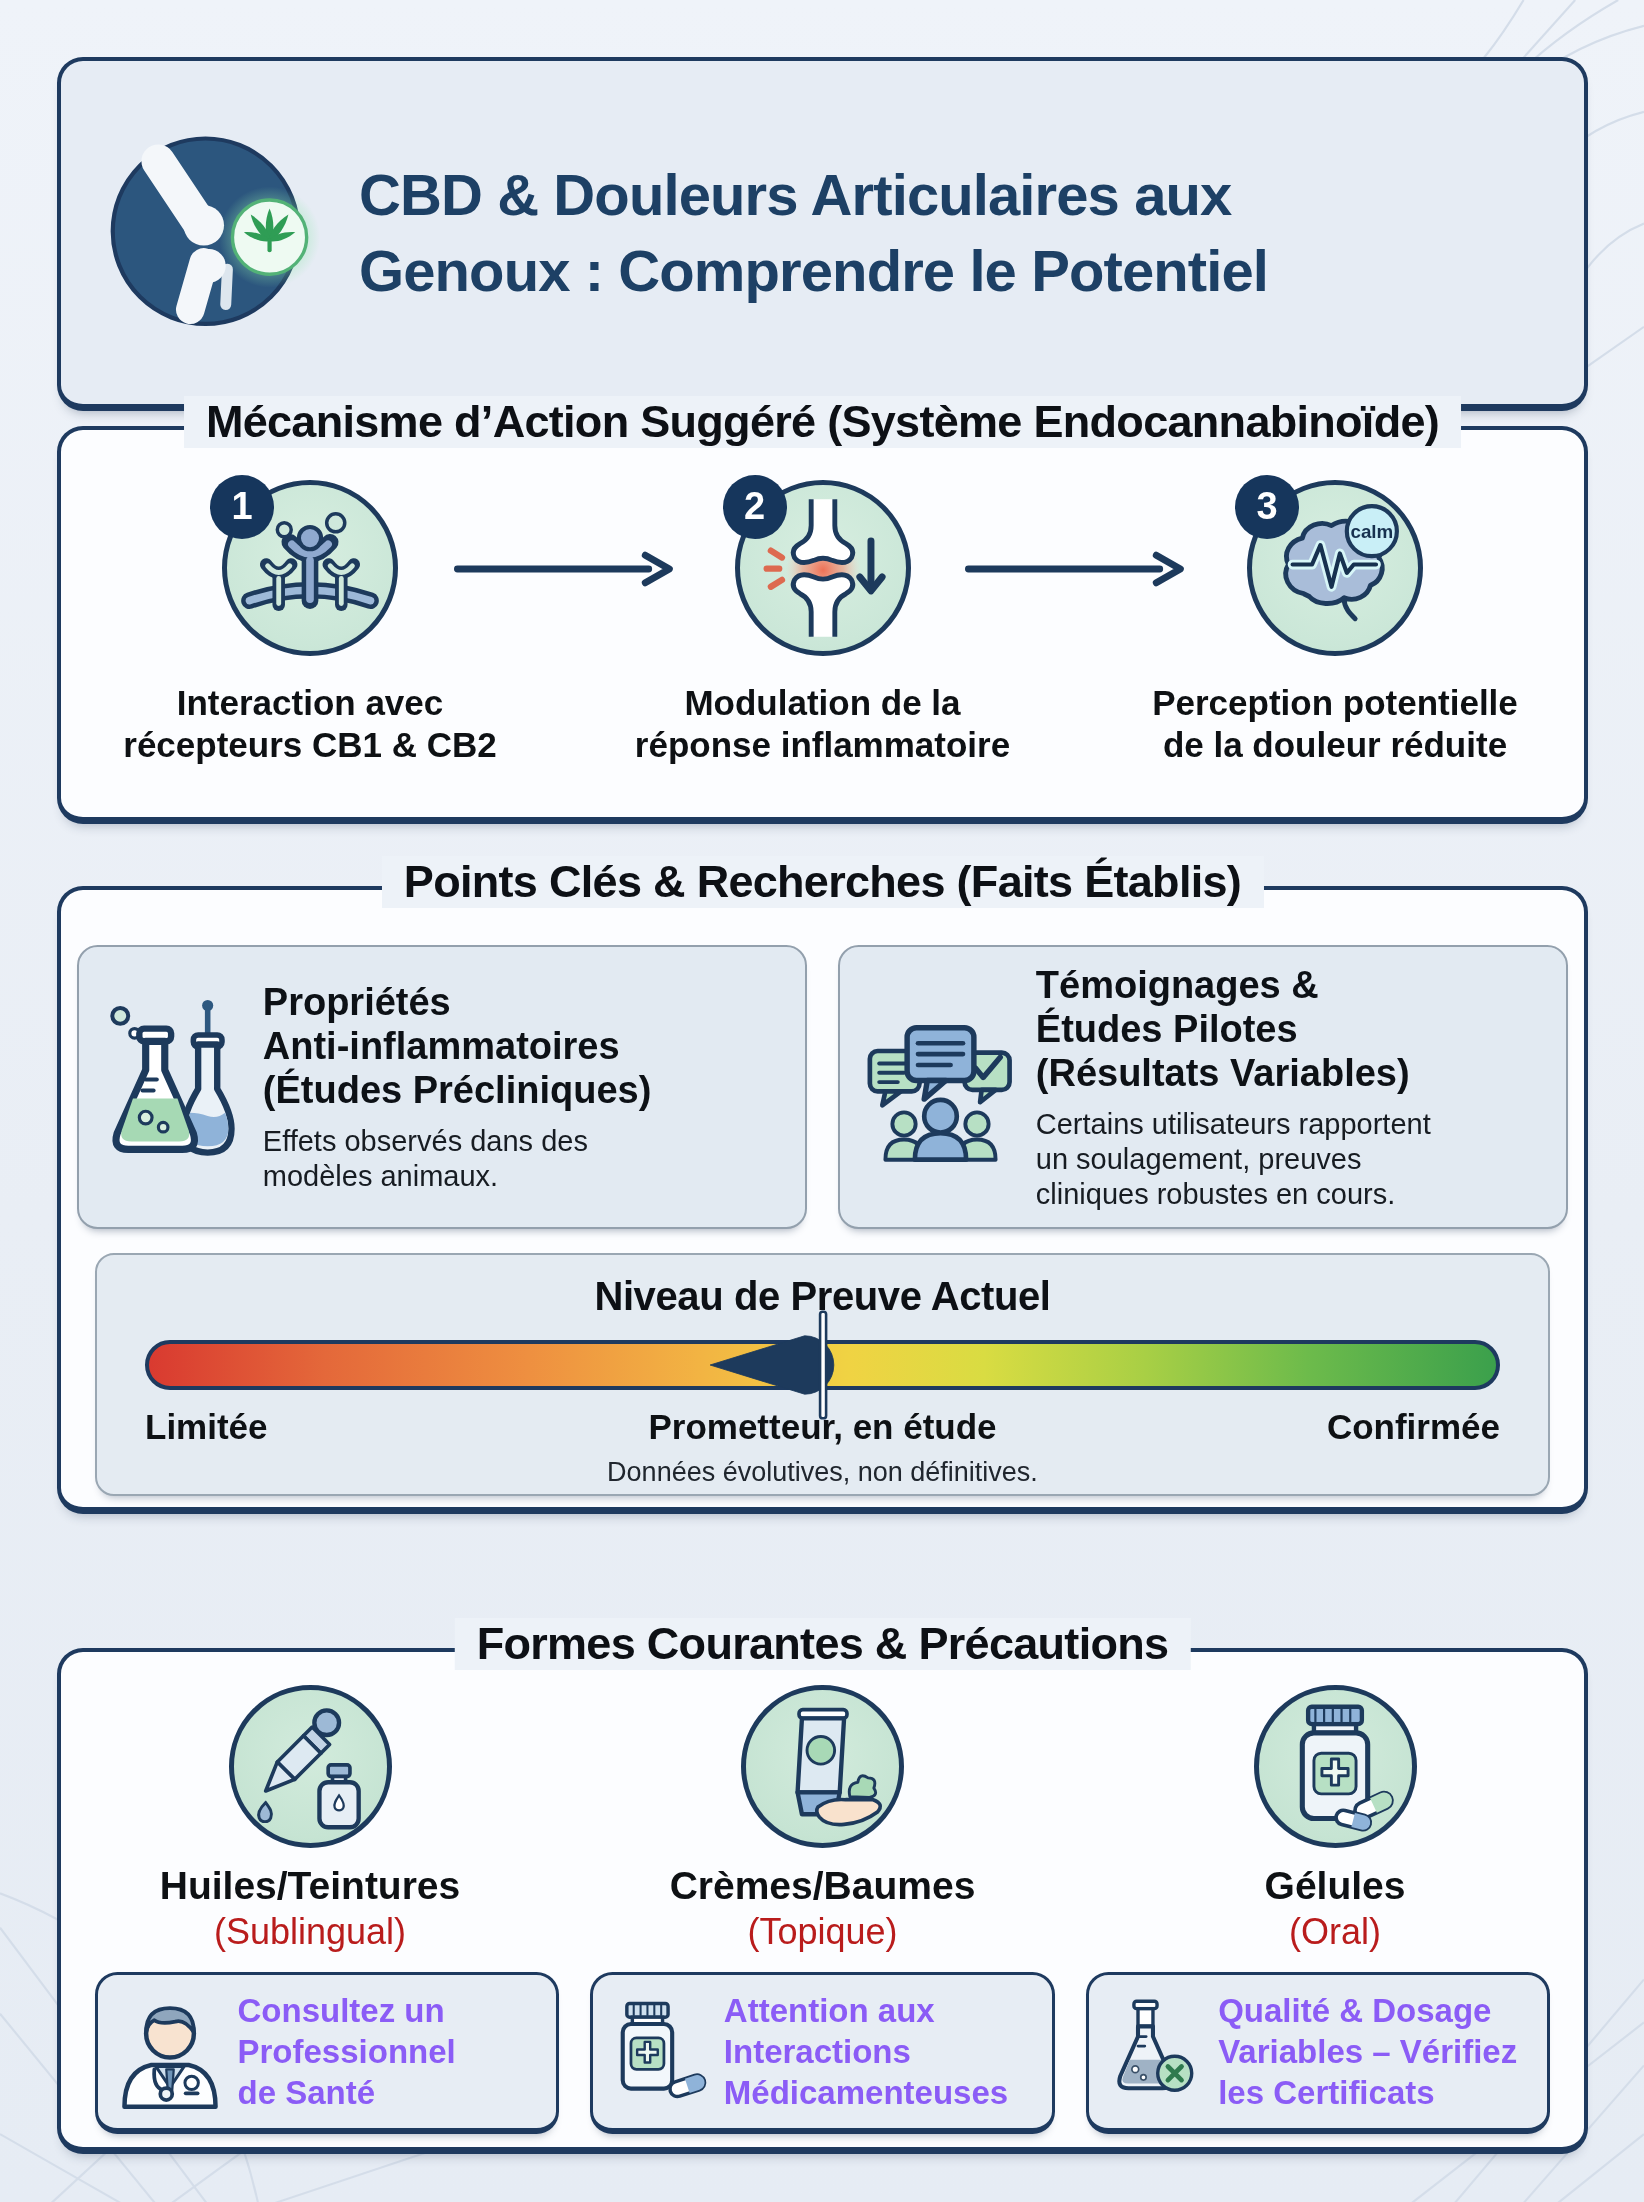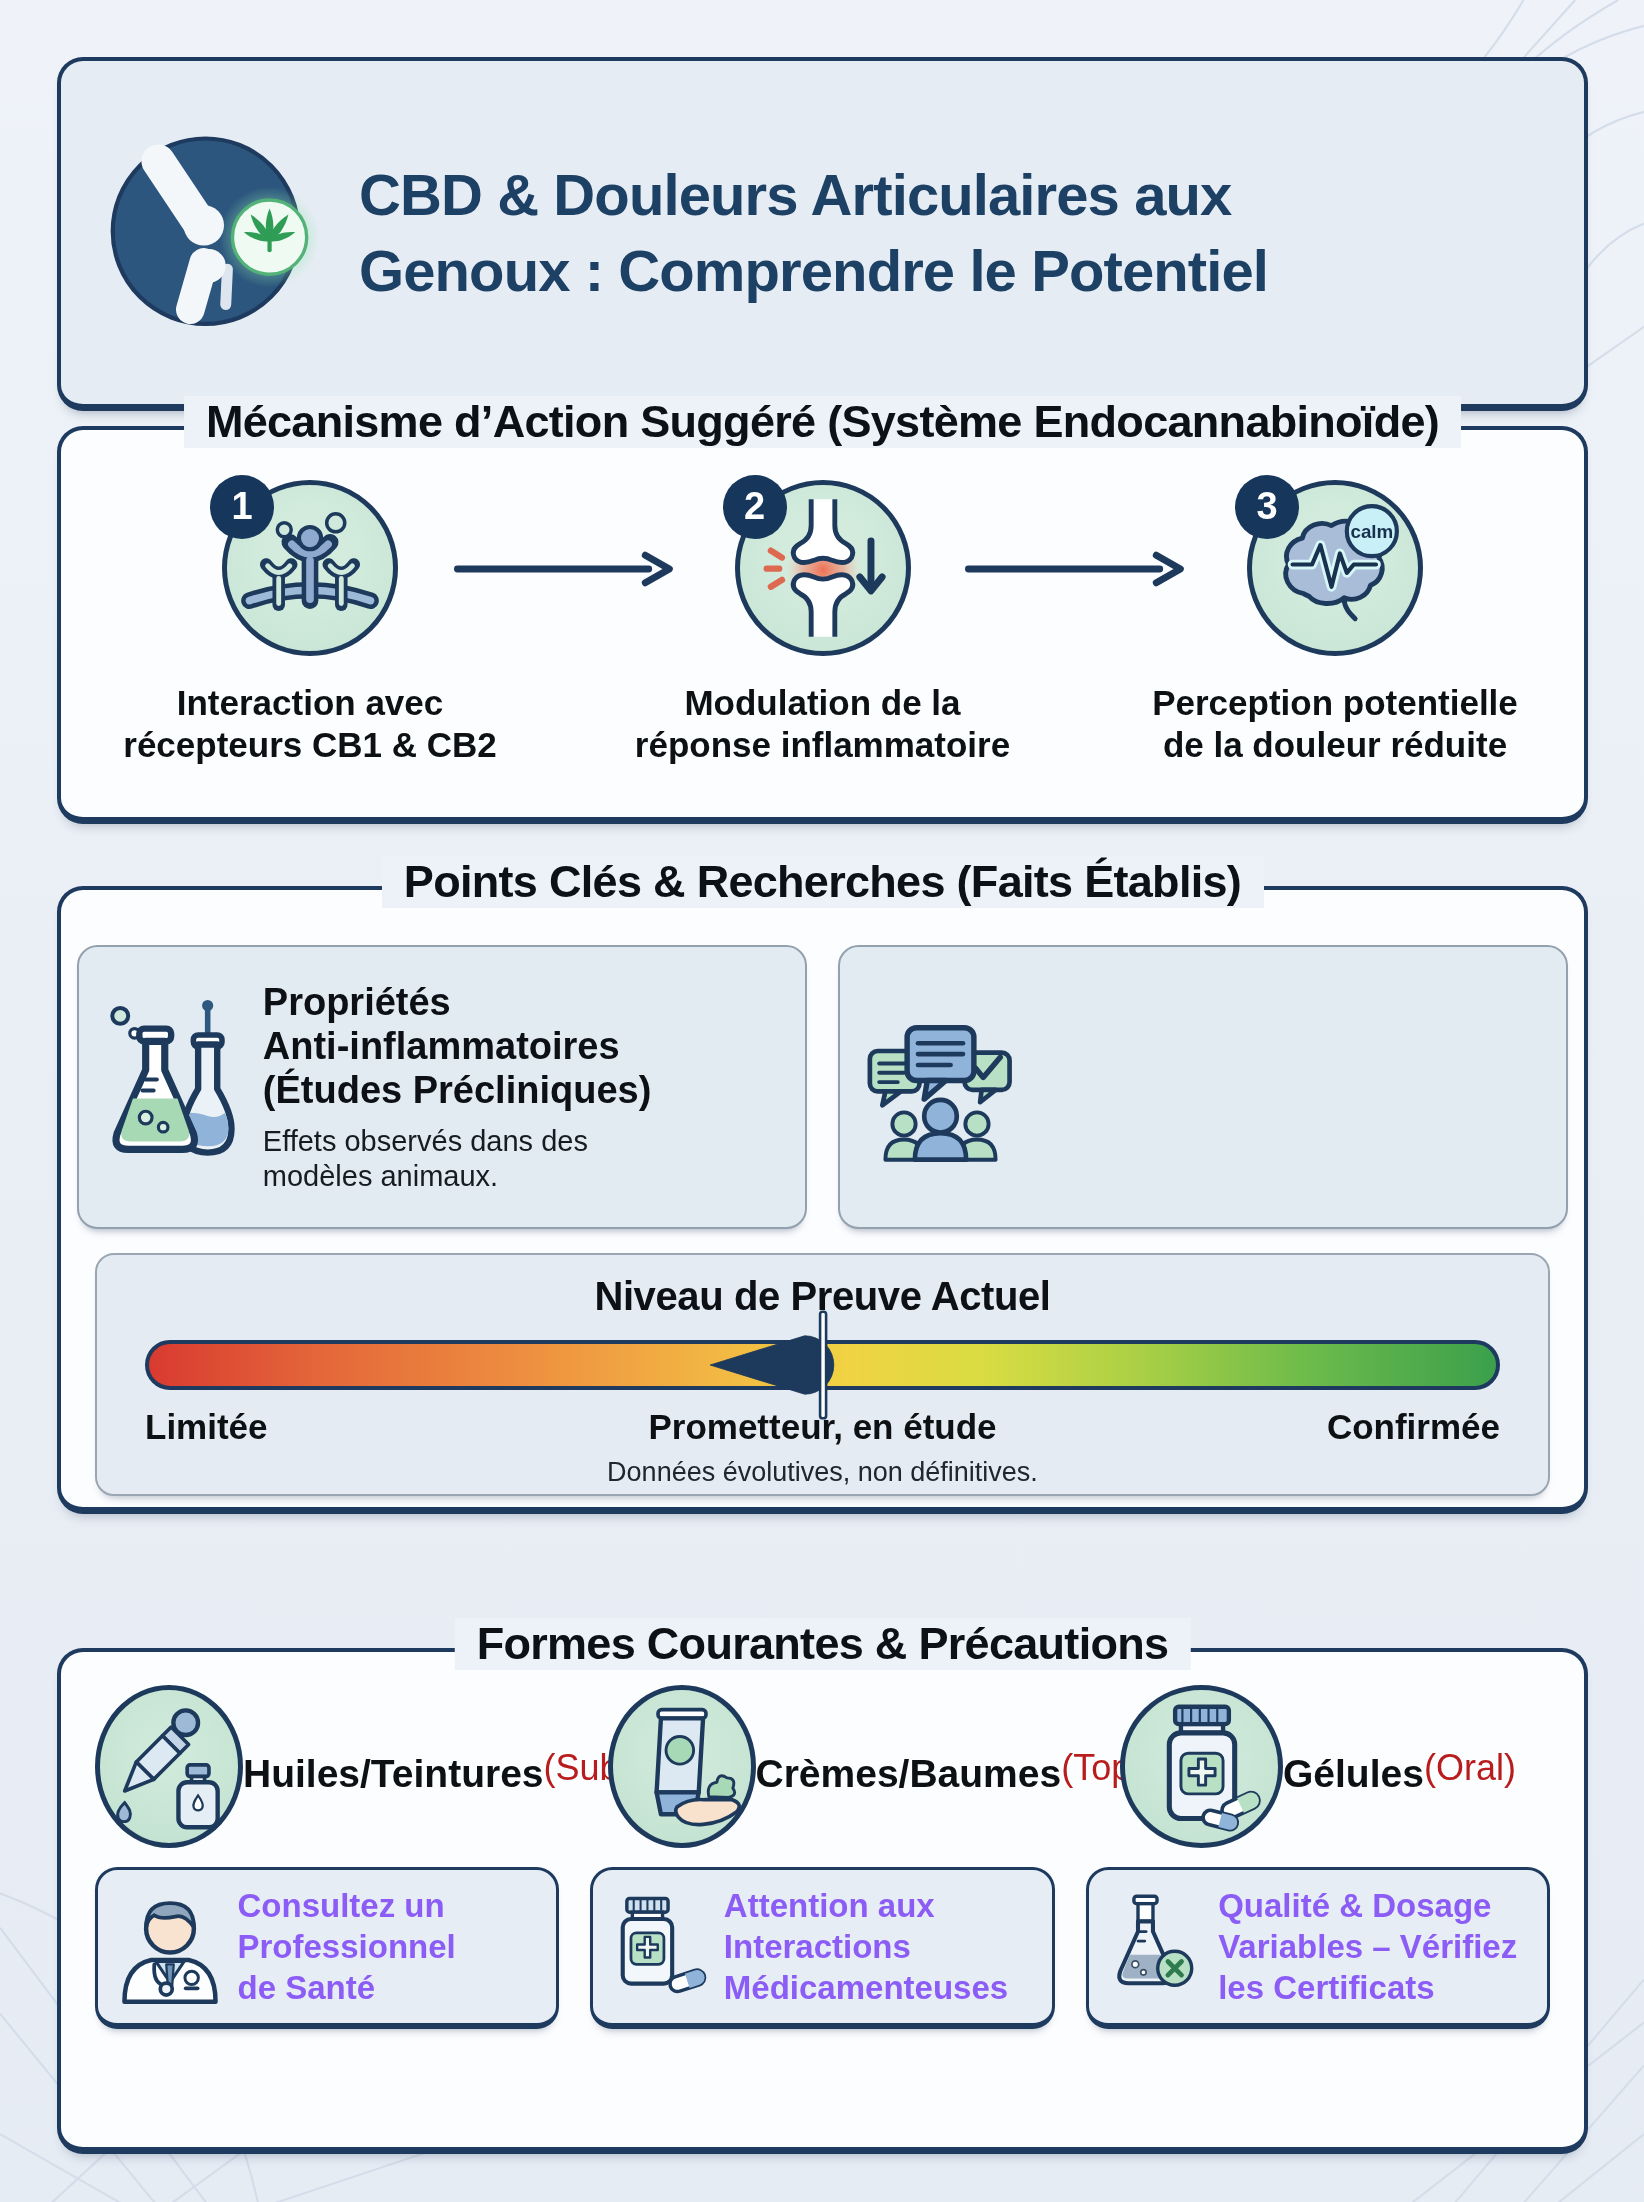--- a/index.html
+++ b/index.html
@@ -80,21 +80,21 @@
     background:linear-gradient(90deg,#d93a30 0%, #e4683a 13%, #ee8f40 28%, #f2b443 41%,
                #f0d343 52%, #d9dc42 62%, #a8cf45 74%, #6dbb4b 86%, #3ba04c 100%);
   }
   .meter-marker { position:absolute; top:50%; left:50%; width:146px; height:110px; transform:translate(-82%,-50%); }
   .meter-labels { display:flex; margin:17px 48px 0; font-size:35px; font-weight:700; color:#0e1114; }
   .meter-labels .l { flex:1; text-align:left; } .meter-labels .c { flex:2; text-align:center; } .meter-labels .r { flex:1; text-align:right; }
   .meter-note { margin-top:10.3px; font-size:27px; color:#20262e; }
 
   
   .forms-row { display:flex; justify-content:space-between; padding:33px 34px 0; }
-  .form-col { width:430px; display:flex; align-items:center; }
+  .form-col { width:430px; display:flex; flex-direction:column; align-items:center; }
   .form-circle {
     width:163px; height:163px; border-radius:50%;
     background:radial-gradient(circle at 50% 42%, #d2ebdc 0%, #c6e4d3 70%, #bedfcc 100%);
     border:5.2px solid #1d3a5c; display:flex; align-items:center; justify-content:center;
   }
   .form-name { margin-top:15.5px; font-size:39px; font-weight:700; color:#0e1114; white-space:nowrap; }
   .form-route { margin-top:3.4px; font-size:36px; color:#b91c1c; white-space:nowrap; }
 
   .caution-row { display:flex; gap:31px; margin:19px 34px 0; }
   .caution-card {
@@ -314,20 +314,32 @@
           <line x1="76" y1="48" x2="134" y2="48" stroke="#1d3a5c" stroke-width="6" stroke-linecap="round"></line>
           <line x1="76" y1="62" x2="134" y2="62" stroke="#1d3a5c" stroke-width="6" stroke-linecap="round"></line>
           <line x1="76" y1="76" x2="118" y2="76" stroke="#1d3a5c" stroke-width="6" stroke-linecap="round"></line>
           <circle cx="58" cy="152" r="15" fill="#b7e0c4" stroke="#1d3a5c" stroke-width="5"></circle>
           <path d="M34,198 Q34,172 58,172 Q82,172 82,198 Z" fill="#b7e0c4" stroke="#1d3a5c" stroke-width="5" stroke-linejoin="round"></path>
           <circle cx="152" cy="152" r="15" fill="#b7e0c4" stroke="#1d3a5c" stroke-width="5"></circle>
           <path d="M128,198 Q128,172 152,172 Q176,172 176,198 Z" fill="#b7e0c4" stroke="#1d3a5c" stroke-width="5" stroke-linejoin="round"></path>
           <circle cx="105" cy="142" r="21" fill="#8fb3d9" stroke="#1d3a5c" stroke-width="6"></circle>
           <path d="M72,198 Q72,164 105,164 Q138,164 138,198 Z" fill="#8fb3d9" stroke="#1d3a5c" stroke-width="6" stroke-linejoin="round"></path>
         </svg>
+        <div class="kp-text">
+          <div class="kp-heading">
+            <span>Témoignages &amp;</span>
+            <span>Études Pilotes</span>
+            <span>(Résultats Variables)</span>
+          </div>
+          <div class="kp-body">
+            <span>Certains utilisateurs rapportent</span>
+            <span>un soulagement, preuves</span>
+            <span>cliniques robustes en cours.</span>
+          </div>
+        </div>
       </div>
     </div>
 
     <div class="meter-card">
       <div class="meter-title">Niveau de Preuve Actuel</div>
       <div class="meter-bar-wrap">
         <div class="meter-bar"></div>
         <div class="meter-marker" style="left: 50%;">
           <svg width="146" height="110" viewBox="0 0 170 128">
             <path d="M8,64 L118,30 A34,34 0 0 1 118,98 Z" fill="#1d3a5c" stroke="#1d3a5c" stroke-linejoin="round"></path>

